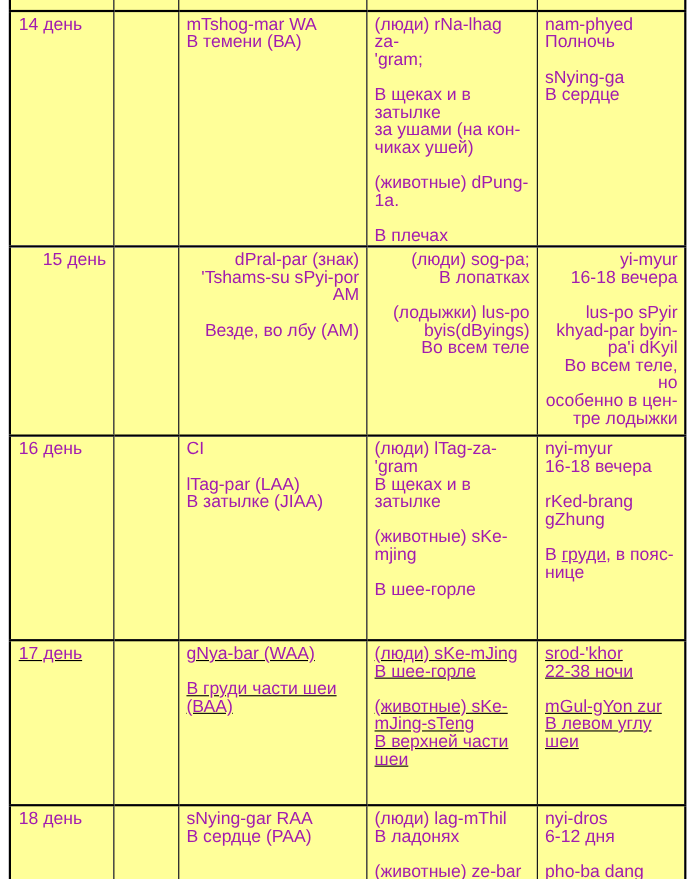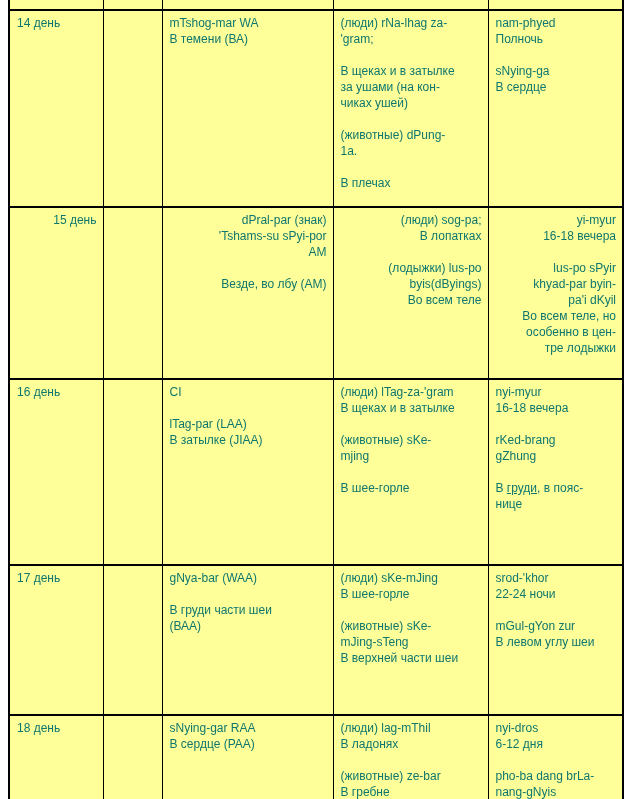--- a/index.html
+++ b/index.html
@@ -30,28 +30,28 @@
     vertical-align: top;
     padding: 4px 6px 0 7px;
     overflow: hidden;
   }
   tr.r-top td { border-top: none; padding: 0; }
   tr.r-bottom td { border-bottom: none; }
   tr.r-top    { height: 10px; }
   tr.r-d14    { height: 197px; }
   tr.r-d15    { height: 172px; text-align: right; }
   tr.r-d16    { height: 186px; }
-  tr.r-d17    { height: 150px; }
+  tr.r-d17    { height: 150px; text-decoration: underline; }
   tr.r-d18    { height: 142px; }
   tr.r-bottom { height: 110px; }
   .txt {
     white-space: pre-line;
-    font-size: 12px;
+    font-size: 16px;
     line-height: 16px;
-    color: #0f766e;
+    color: #a21caf;
   }
   .link { text-decoration: underline; }
 </style>
 </head>
 <body>
 
 <div class="page">
   <table class="grid">
     <colgroup>
       <col style="width:94px">
@@ -188,21 +188,21 @@
       <td>
             <div class="txt">(люди) sKe-mJing
 В шее-горле
 
 (животные) sKe-
 mJing-sTeng
 В верхней части шеи</div>
           </td>
       <td>
             <div class="txt">srod-'khor
-22-24 ночи
+22-38 ночи
 
 mGul-gYon zur
 В левом углу шеи</div>
           </td>
     </tr>
 
     <tr class="r-d18">
       <td>
             <div class="txt">18 день</div>
           </td>

